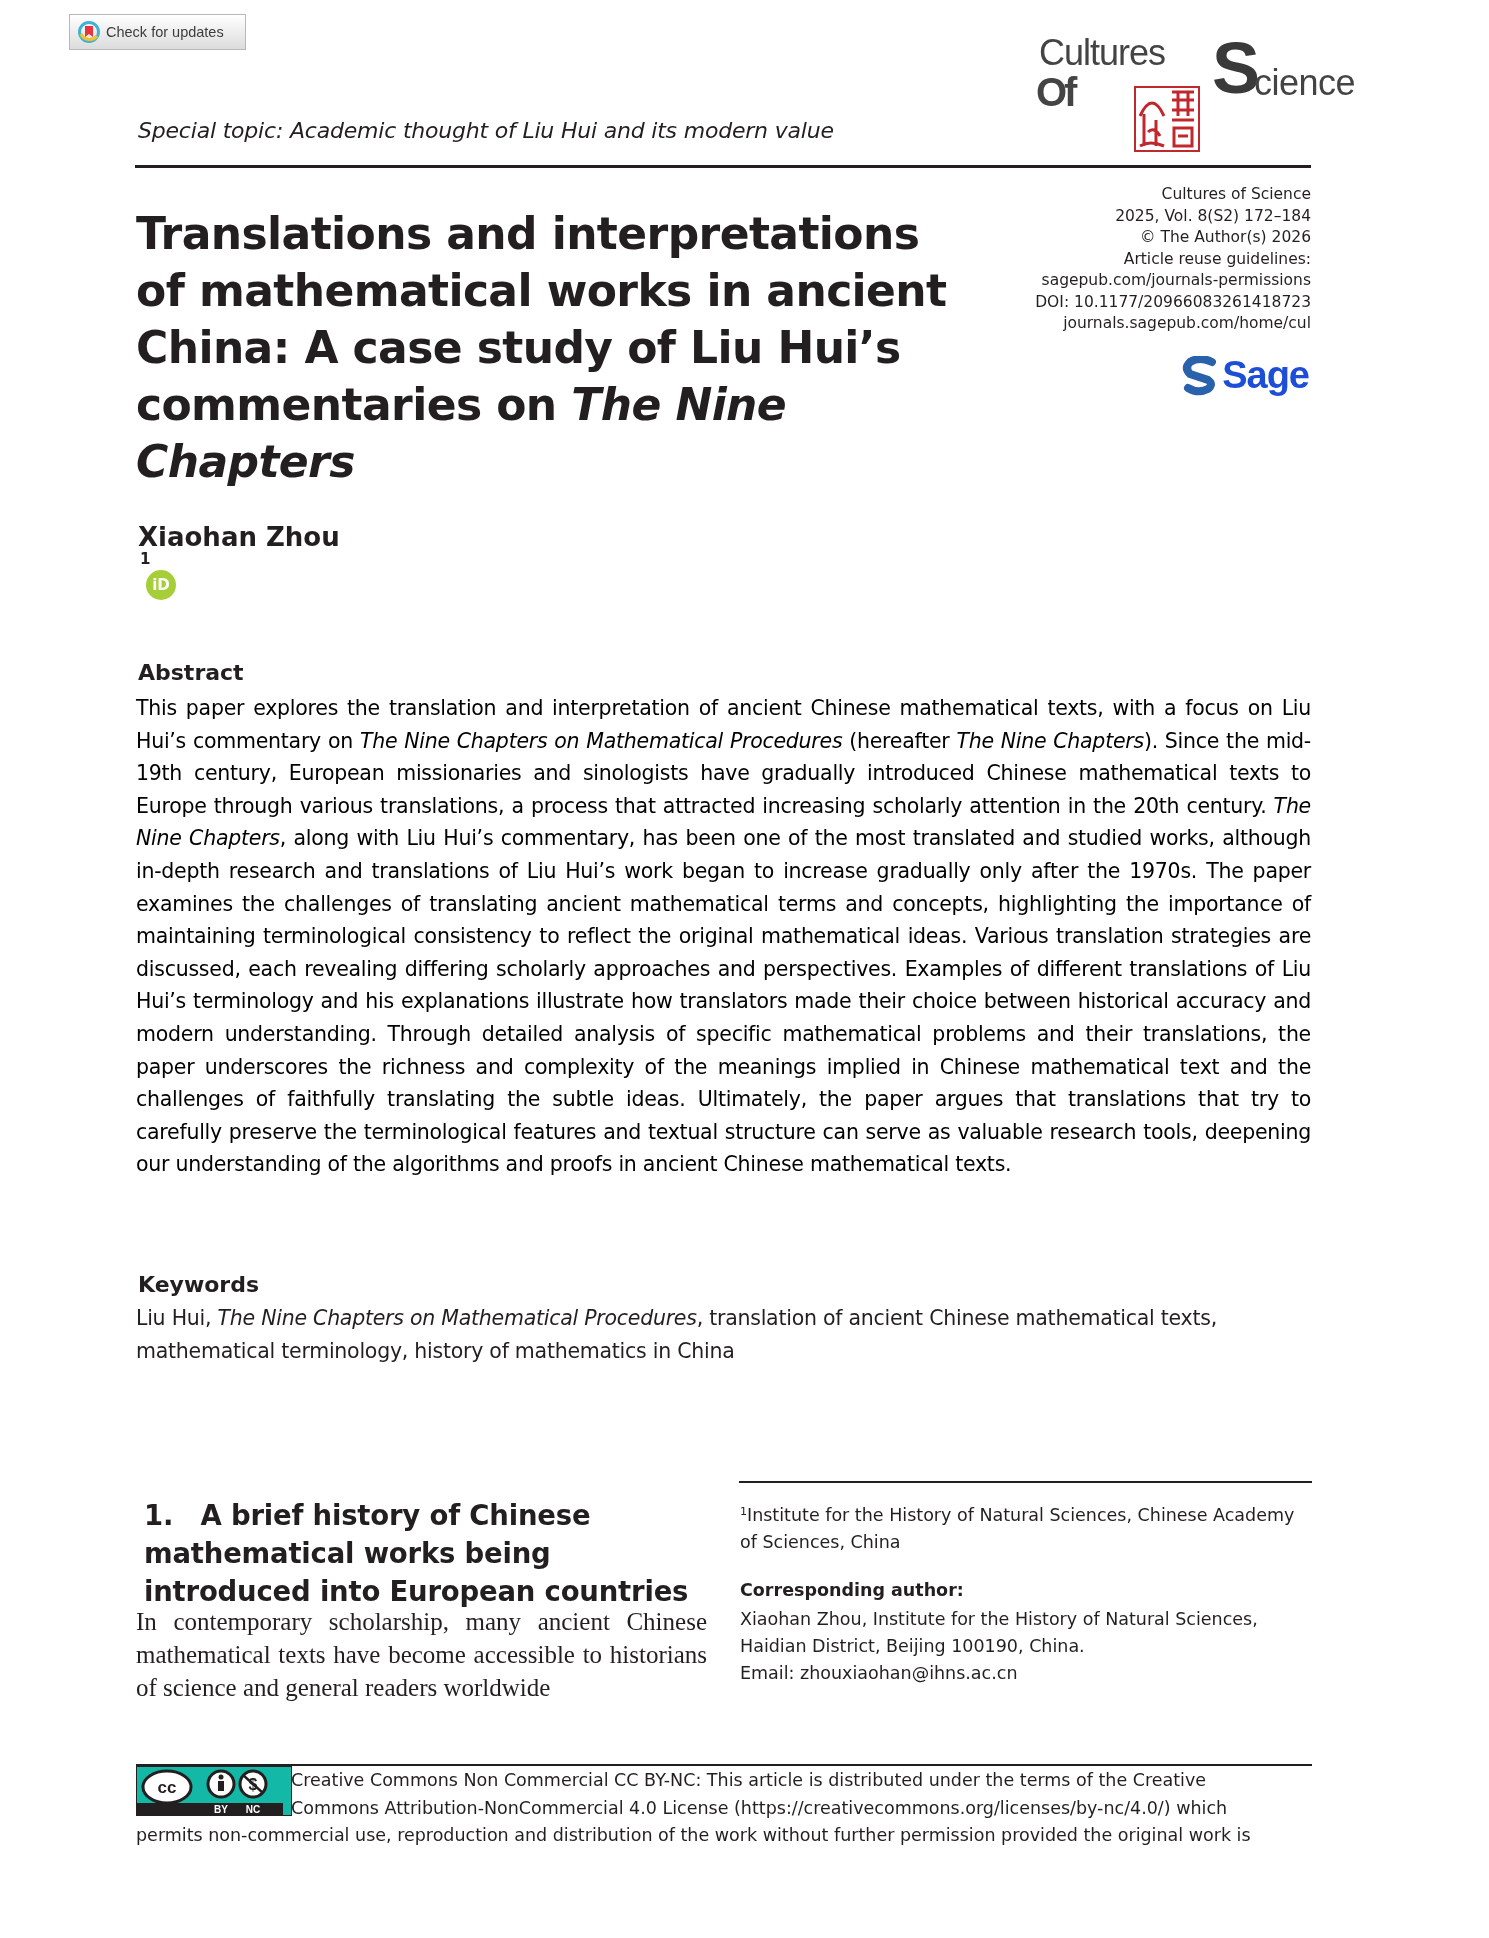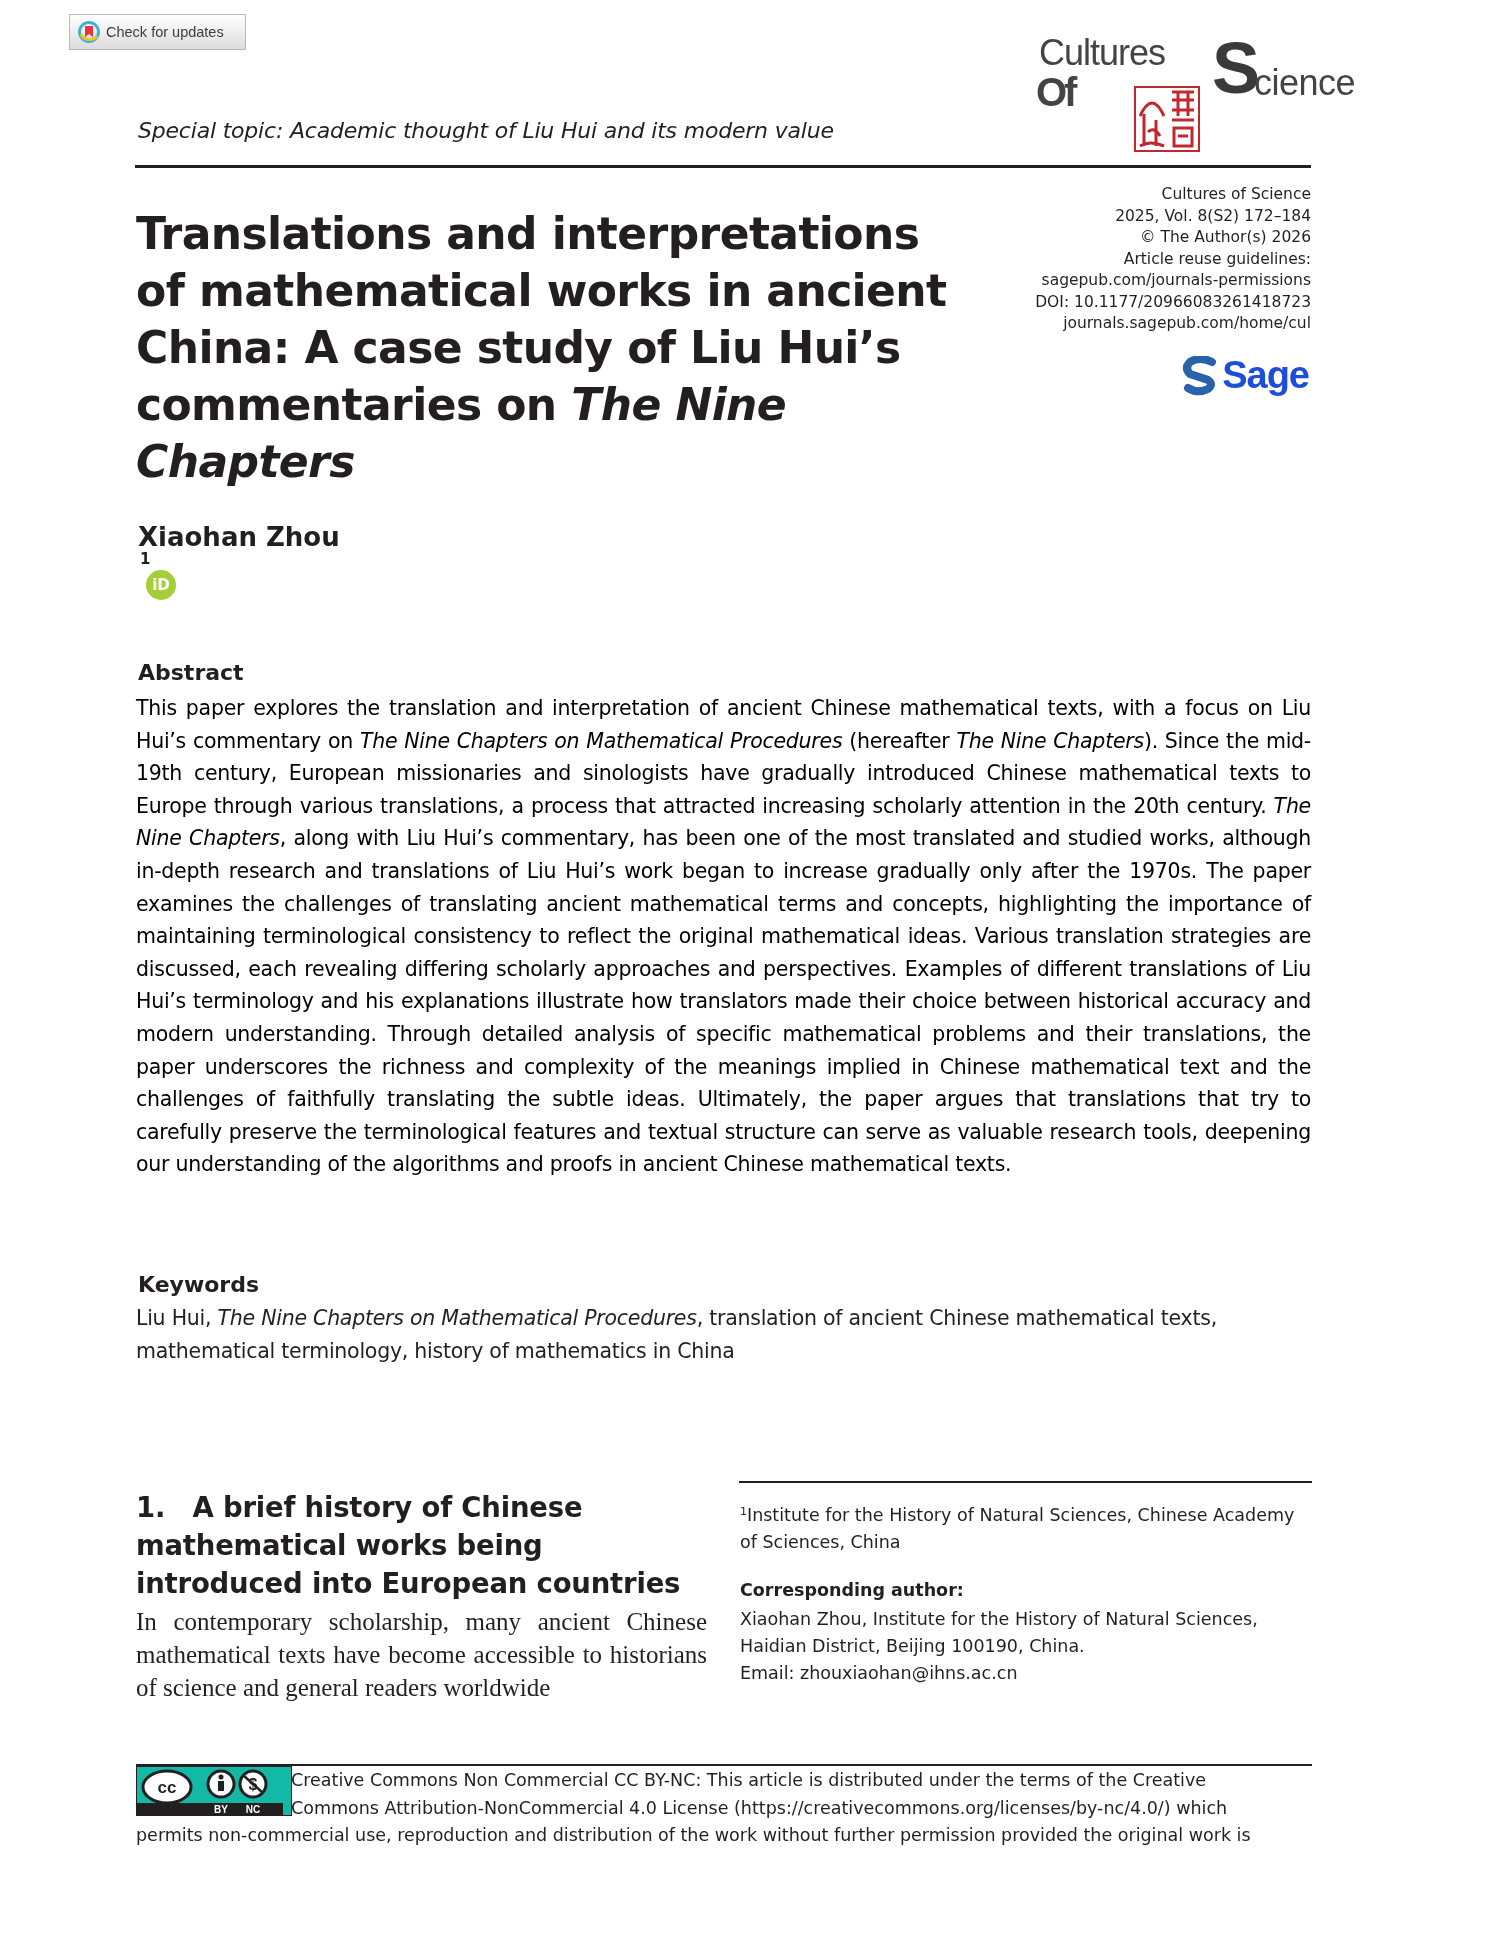--- a/index.html
+++ b/index.html
@@ -118,21 +118,21 @@
 </div>
 
 <div class="abs section-h abstract-h">Abstract</div>
 <div class="abs abstract">
   <p><span>This paper explores the translation and interpretation of ancient Chinese mathematical texts, with a focus on Liu Hui’s commentary on </span><i>The Nine Chapters on Mathematical Procedures</i><span> (hereafter </span><i>The Nine Chapters</i><span>). Since the mid-19th century, European missionaries and sinologists have gradually introduced Chinese mathematical texts to Europe through various translations, a process that attracted increasing scholarly attention in the 20th century. </span><i>The Nine Chapters</i><span>, along with Liu Hui’s commentary, has been one of the most translated and studied works, although in-depth research and translations of Liu Hui’s work began to increase gradually only after the 1970s. The paper examines the challenges of translating ancient mathematical terms and concepts, highlighting the importance of maintaining terminological consistency to reflect the original mathematical ideas. Various translation strategies are discussed, each revealing differing scholarly approaches and perspectives. Examples of different translations of Liu Hui’s terminology and his explanations illustrate how translators made their choice between historical accuracy and modern under­standing. Through detailed analysis of specific mathematical problems and their translations, the paper underscores the richness and complexity of the meanings implied in Chinese mathematical text and the challenges of faithfully translating the subtle ideas. Ultimately, the paper argues that translations that try to carefully preserve the terminological features and textual structure can serve as valuable research tools, deepening our understanding of the algorithms and proofs in ancient Chinese mathematical texts.</span></p>
 </div>
 
 <div class="abs section-h keywords-h">Keywords</div>
 <div class="abs keywords"><span>Liu Hui, </span><i>The Nine Chapters on Mathematical Procedures</i><span>, translation of ancient Chinese mathematical texts, mathematical terminology, history of mathematics in China</span></div>
 
-<h2 class="abs sec1-h" style="margin:0"><span>1. A brief history of Chinese</span><br><span>mathematical works being</span><br><span>introduced into European countries</span></h2>
+<h2 class="abs sec1-h" style="margin:8px"><span>1. A brief history of Chinese</span><br><span>mathematical works being</span><br><span>introduced into European countries</span></h2>
 <div class="abs sec1-body">In contemporary scholarship, many ancient Chinese mathematical texts have become accessible to his­torians of science and general readers worldwide</div>
 
 <div class="abs rule-aff"></div>
 <div class="abs affil"><sup>1</sup><span>Institute for the History of Natural Sciences, Chinese Academy of Sciences, China</span></div>
 <div class="abs corr-h">Corresponding author:</div>
 <div class="abs corr">
   <div>Xiaohan Zhou, Institute for the History of Natural Sciences,</div>
   <div>Haidian District, Beijing 100190, China.</div>
   <div>Email: zhouxiaohan@ihns.ac.cn</div>
 </div>

